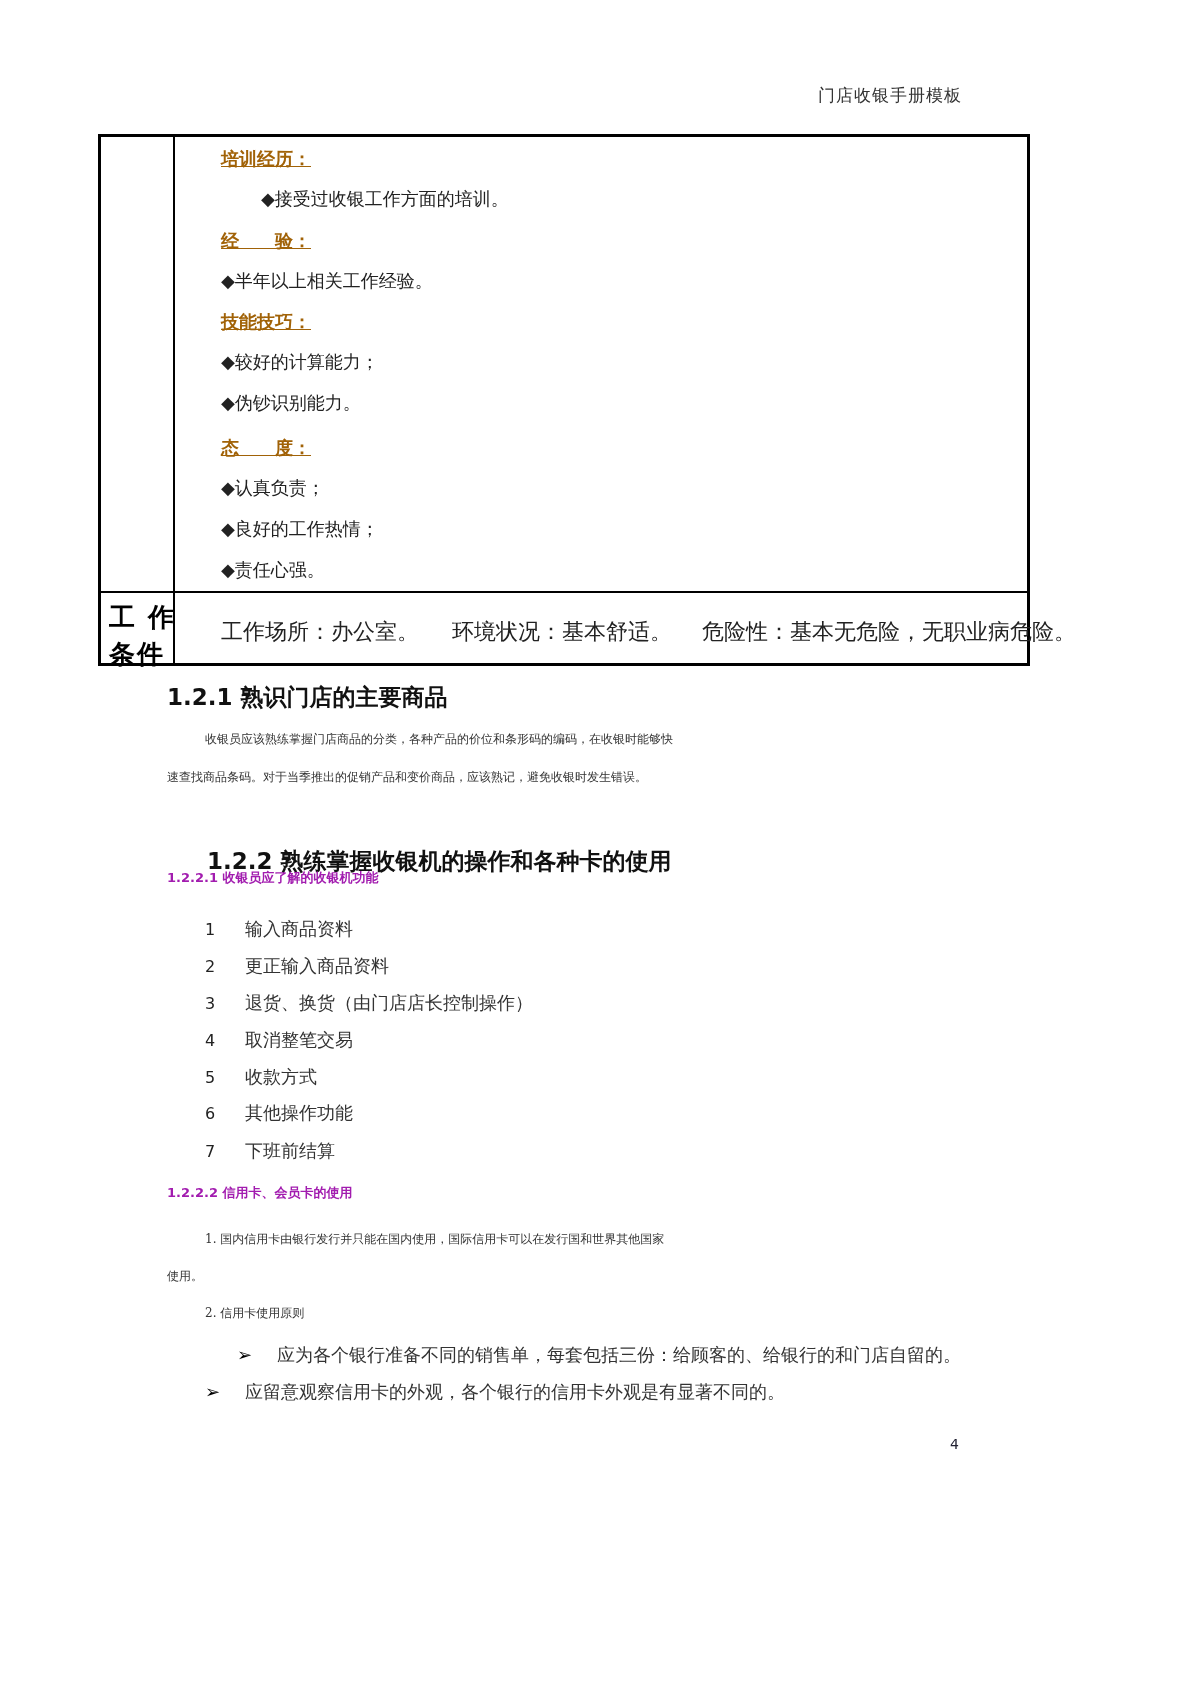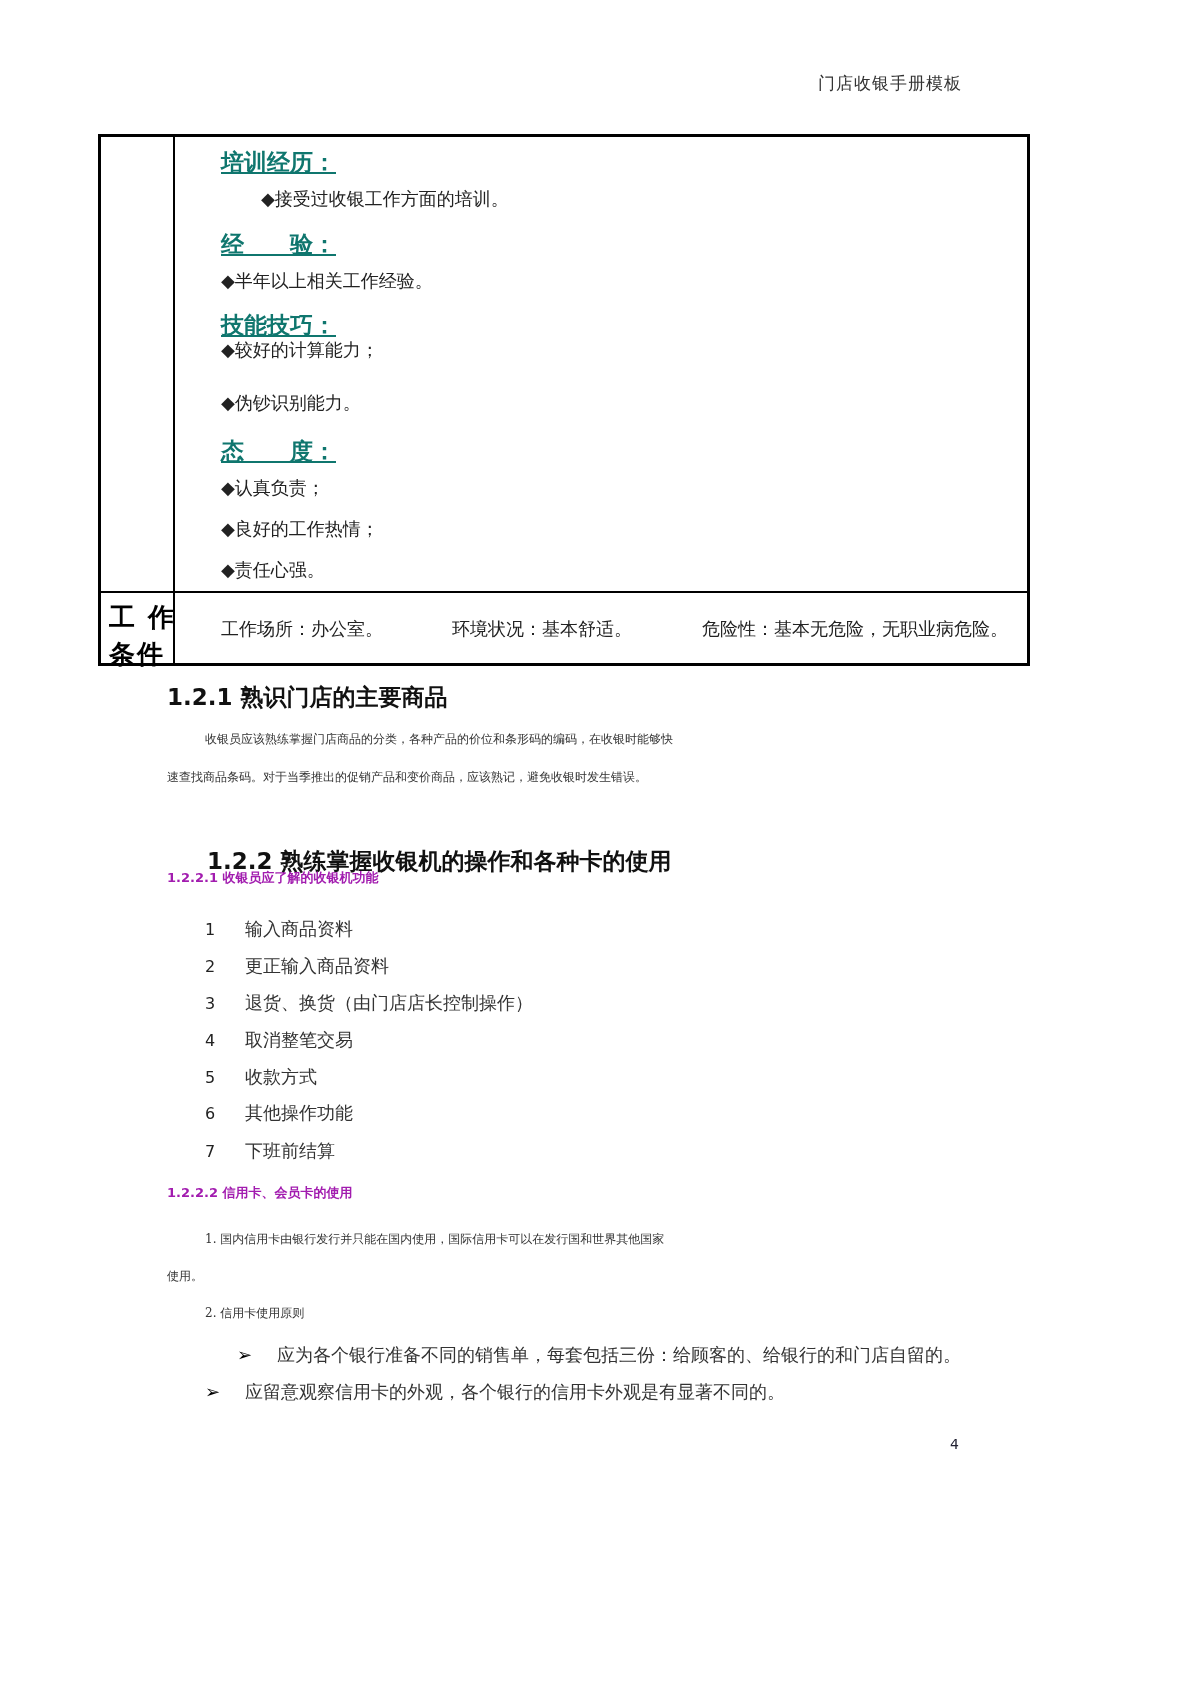--- a/index.html
+++ b/index.html
@@ -1,26 +1,26 @@
 <!DOCTYPE html>
 <html><head>
 <meta charset="utf-8">
 <style>
   html, body { margin:0; padding:0; background:#ffffff; }
   body { width:1200px; height:1698px; position:relative; overflow:hidden;
          font-family:"DejaVu Serif","Liberation Serif",serif; color:#222; }
-  .header-title { position:absolute; right:238px; top:72px; font-size:17px; color:#333; letter-spacing:1px;text-align:center; }
+  .header-title { position:absolute; right:238px; top:84px; font-size:17px; color:#333; letter-spacing:1px;text-align:center; }
   .tbl { position:absolute; left:98px; top:134px; width:932px; height:532px;
          border:3px solid #000; box-sizing:border-box; }
   .tbl .vline { position:absolute; left:72px; top:0; bottom:0; border-left:2px solid #000; }
   .tbl .hline { position:absolute; left:0; right:0; top:454px; border-top:2px solid #000; }
   .cell-line { position:absolute; font-size:18px; white-space:nowrap; }
-  .sub-head { font-weight:bold; text-decoration:underline; font-size:23px; color:#0f766e; }
+  .sub-head { font-weight:bold; text-decoration:underline; font-size:18px; color:#a16207; }
   .label-left { position:absolute; left:8px; font-weight:bold; font-size:26px; color:#000; letter-spacing:2px; }
-  .cond { position:absolute; top:480px; font-size:18px; white-space:nowrap; }
+  .cond { position:absolute; top:480px; font-size:22px; white-space:nowrap; }
   .h2 { position:absolute; left:167px; font-size:23px; font-weight:bold; color:#111;
         font-family:"DejaVu Sans","Liberation Sans",sans-serif; }
   .h3 { position:absolute; left:167px; font-size:13px; font-weight:bold; color:#a21caf;
         font-family:"DejaVu Sans","Liberation Sans",sans-serif; }
   .para { position:absolute; font-size:12px; white-space:nowrap; color:#333; }
   .list-item { position:absolute; left:205px; font-size:18px; color:#333; white-space:nowrap; }
   .list-item .num { display:inline-block; width:40px; font-family:"DejaVu Sans","Liberation Sans",sans-serif; font-size:16px; color:#222; }
   .arrow-item { position:absolute; left:205px; font-size:18px; color:#333; white-space:nowrap; }
   .arrow-item .arrow { display:inline-block; width:40px; color:#000; }
   .page-num { position:absolute; left:950px; top:1436px; font-size:14px; font-family:"DejaVu Sans","Liberation Sans",sans-serif; color:#223; }
@@ -34,21 +34,21 @@
   <div class="vline"></div>
   <div class="hline"></div>
 
   <div class="cell-line" style="left:120px; top:10px;"><span class="sub-head">培训经历：</span></div>
   <div class="cell-line" style="left:160px; top:50px;">◆接受过收银工作方面的培训。</div>
 
   <div class="cell-line" style="left:120px; top:92px;"><span class="sub-head">经　　验：</span></div>
   <div class="cell-line" style="left:120px; top:132px;">◆半年以上相关工作经验。</div>
 
   <div class="cell-line" style="left:120px; top:173px;"><span class="sub-head">技能技巧：</span></div>
-  <div class="cell-line" style="left:120px; top:201px;">◆较好的计算能力；</div>
+  <div class="cell-line" style="left:120px; top:213px;">◆较好的计算能力；</div>
   <div class="cell-line" style="left:120px; top:254px;">◆伪钞识别能力。</div>
 
   <div class="cell-line" style="left:120px; top:299px;"><span class="sub-head">态　　度：</span></div>
   <div class="cell-line" style="left:120px; top:339px;">◆认真负责；</div>
   <div class="cell-line" style="left:120px; top:380px;">◆良好的工作热情；</div>
   <div class="cell-line" style="left:120px; top:421px;">◆责任心强。</div>
 
   <div class="label-left" style="top:463px;">工 作</div>
   <div class="label-left" style="top:500px;">条件</div>
 

